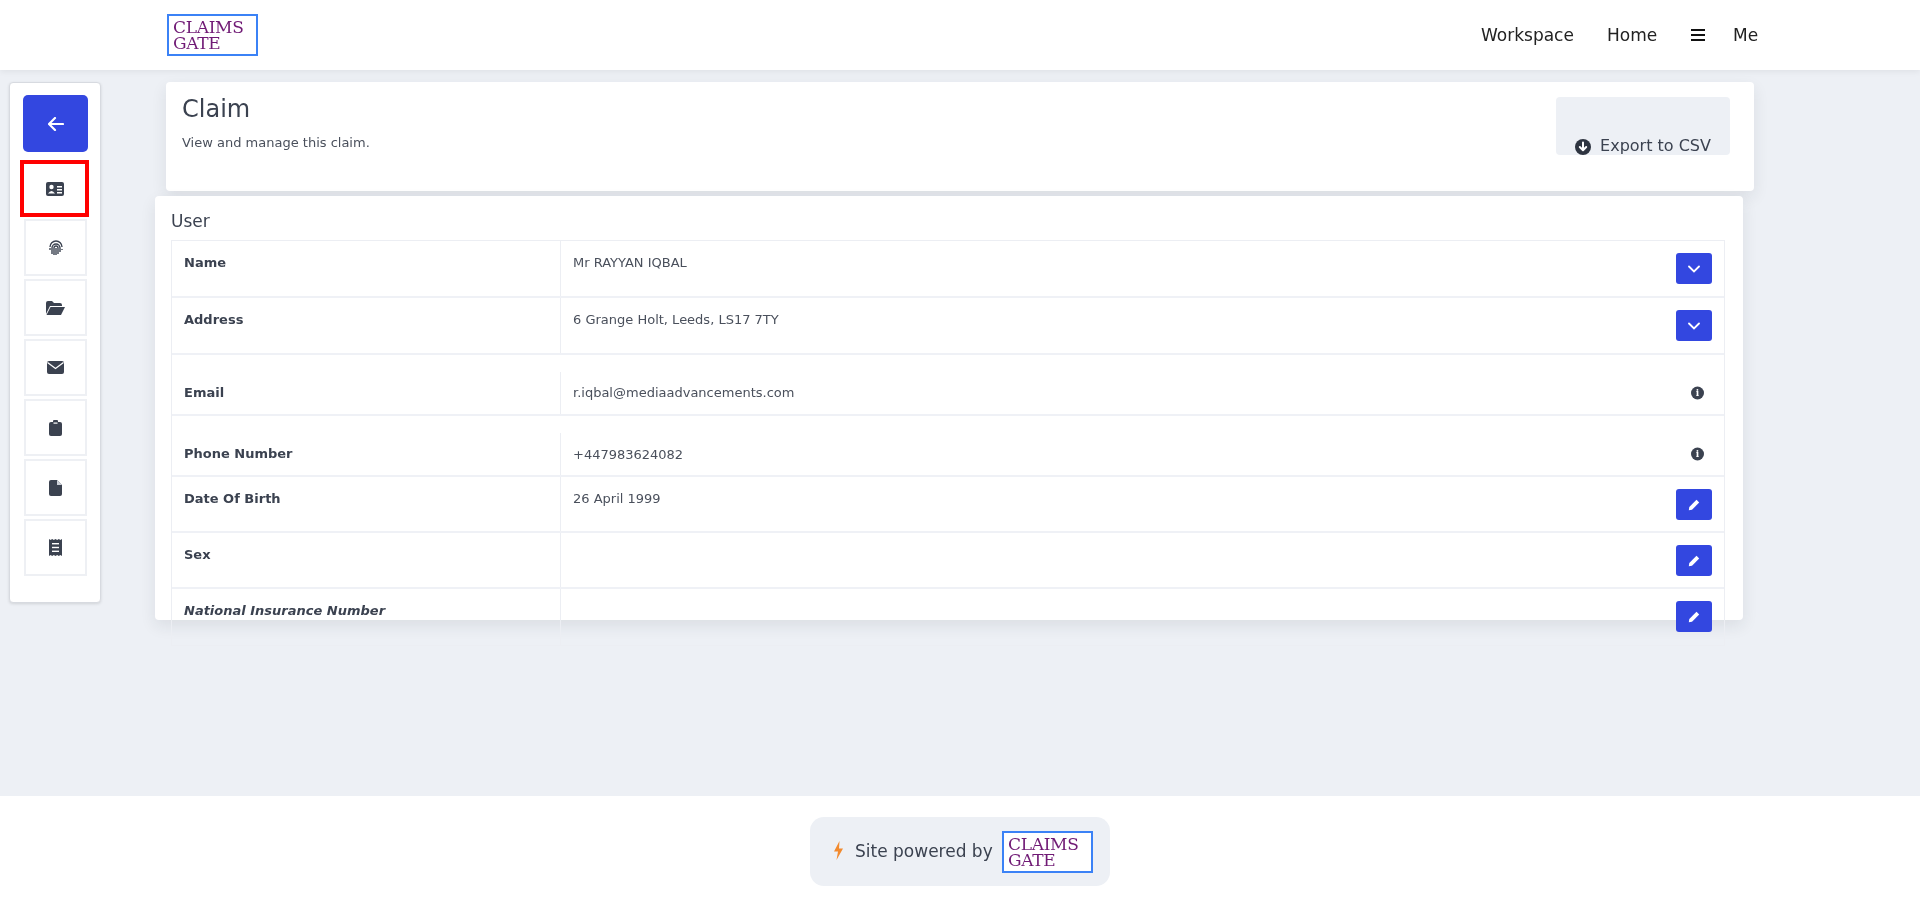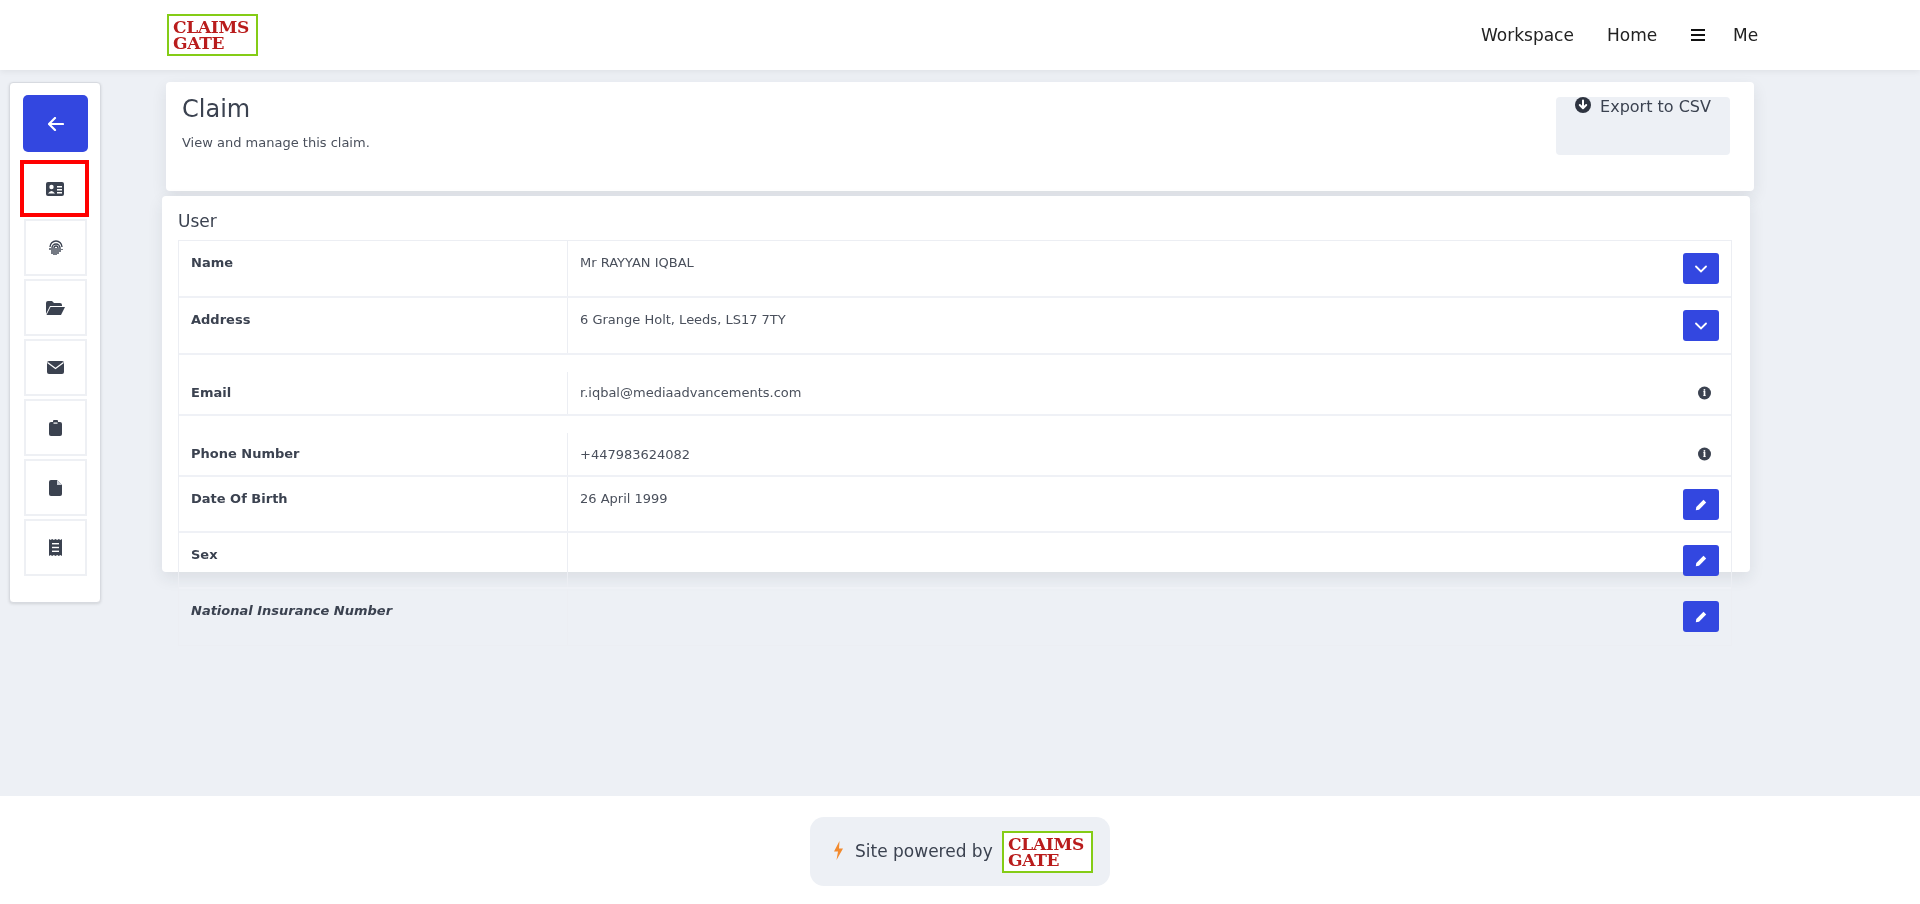--- a/index.html
+++ b/index.html
@@ -1,21 +1,21 @@
 <!DOCTYPE html>
 <html><head>
 <meta charset="utf-8">
 <style>
   * { box-sizing: border-box; margin: 0; padding: 0; }
   html, body { width: 1920px; height: 904px; overflow: hidden; }
   body { font-family: "DejaVu Sans", sans-serif; background: #ffffff; color: #2e3440; position: relative; }
 
   
   .topbar { position: absolute; left: 0; top: 0; width: 1920px; height: 70px; background: #fff; box-shadow: 0 2px 6px rgba(0,0,0,0.06); z-index: 3; }
-  .logo { position: absolute; border: 2px solid #84cc16; background: #fff; font-family: "DejaVu Serif", serif; font-weight: bold; color: #b91c1c; line-height: 0.95; letter-spacing: -0.3px; }
+  .logo { position: absolute; border: 2px solid #3b82f6; background: #fff; font-family: "DejaVu Serif", serif; font-weight: normal; color: #701a75; line-height: 0.95; letter-spacing: -0.3px; }
   .logo.top { left: 167px; top: 14px; width: 91px; height: 42px; font-size: 17px; padding: 3px 0 0 4px; }
   .nav { position: absolute; top: 0; height: 70px; display: flex; align-items: center; font-size: 17px; color: #222; }
   .nav span { cursor: pointer; }
   .nav .workspace { position: absolute; left: 1481px; white-space: nowrap; }
   .nav .home { position: absolute; left: 1607px; white-space: nowrap; }
   .nav .me { position: absolute; left: 1691px; white-space: nowrap; display: flex; align-items: center; gap: 28px; }
   .hamburger { display: inline-block; width: 14px; height: 12px; position: relative; }
   .hamburger i { position: absolute; left: 0; width: 14px; height: 2px; background: #111; }
   .hamburger i:nth-child(1){top:0}.hamburger i:nth-child(2){top:5px}.hamburger i:nth-child(3){top:10px}
 
@@ -27,24 +27,24 @@
   .back-btn { position: absolute; left: 13px; top: 12px; width: 65px; height: 57px; background: #3347e0; border-radius: 5px; display: flex; align-items: center; justify-content: center; cursor: pointer; }
   .side-item { position: absolute; left: 14px; width: 63px; height: 57px; background: #fff; border: 2px solid #eef0f4; display: flex; align-items: center; justify-content: center; cursor: pointer; }
   .side-item.active { border: 4px solid #ff0000; left: 10px; width: 69px; }
   .side-item svg { display: block; }
 
   
   .card { position: absolute; background: #fff; border-radius: 4px; box-shadow: 0 6px 16px rgba(30,40,60,0.09); }
   .claim-card { left: 166px; top: 82px; width: 1588px; height: 109px; }
   .claim-title { position: absolute; left: 16px; top: 13px; font-size: 24px; color: #3b4250; }
   .claim-sub { position: absolute; left: 16px; top: 53px; font-size: 13px; color: #4a505c; }
-  .export-btn { position: absolute; right: 24px; top: 15px; width: 174px; height: 58px; background: #edf0f5; border-radius: 4px; display: flex; align-items: flex-start; justify-content: center; gap: 9px; font-size: 16px; color: #3b4250; cursor: pointer; }
-
-  
-  .user-card { left: 162px; top: 196px; width: 1588px; height: 376px; }
+  .export-btn { position: absolute; right: 24px; top: 15px; width: 174px; height: 58px; background: #edf0f5; border-radius: 4px; display: flex; align-items: flex-end; justify-content: center; gap: 9px; font-size: 16px; color: #3b4250; cursor: pointer; }
+
+  
+  .user-card { left: 155px; top: 196px; width: 1588px; height: 424px; }
   .section-title { position: absolute; left: 16px; top: 15px; font-size: 17px; color: #3b4250; }
   .table { position: absolute; left: 16px; top: 44px; width: 1554px; border: 1px solid #eceef3; }
   .row { display: flex; border-bottom: 2px solid #eff1f6; position: relative; }
   .row:last-child { border-bottom: none; font-style: italic; }
   .cell-label { width: 389px; border-right: 1px solid #eceef3; padding: 14px 12px; font-size: 13px; font-weight: bold; color: #3b4250; }
   .cell-value { flex: 1; padding: 14px 12px; font-size: 13px; color: #4a505c; }
   .row.tall { height: 57px; }
   .row.short { height: 44px; margin-top: 17px; }
   .row.mid { height: 56px; }
   .row-btn { position: absolute; right: 12px; top: 12px; width: 36px; height: 31px; background: #3347e0; border-radius: 3px; display: flex; align-items: center; justify-content: center; cursor: pointer; }

